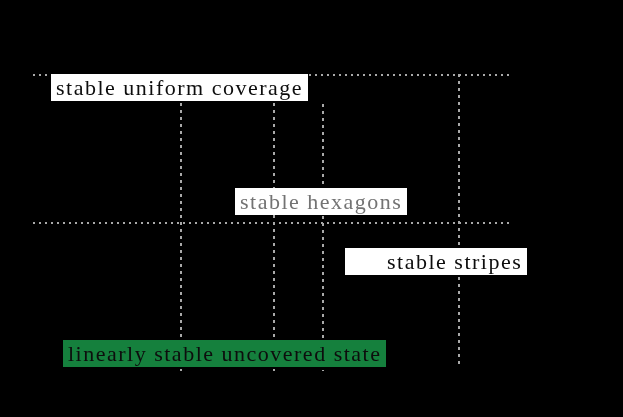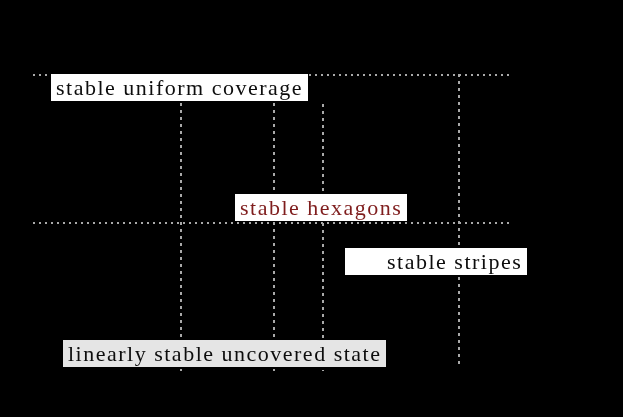--- a/index.html
+++ b/index.html
@@ -45,16 +45,16 @@
 <body>
 
 <div id="diagram" style="background: rgb(0, 0, 0); width: 623px; height: 417px;">
     <div class="hline" style="left: 33px; top: 74px; width: 479px;"></div>
     <div class="hline" style="left: 33px; top: 222px; width: 478px;"></div>
     <div class="vline" style="left: 180px; top: 75px; height: 296px;"></div>
     <div class="vline" style="left: 273px; top: 75px; height: 296px;"></div>
     <div class="vline" style="left: 322px; top: 104px; height: 267px;"></div>
     <div class="vline" style="left: 458px; top: 74px; height: 292px;"></div>
     <div class="region-label" style="left: 51px; top: 74px; background: rgb(255, 255, 255); color: rgb(13, 13, 13);">stable uniform coverage</div>
-    <div class="region-label" style="left: 235px; top: 194px; background: rgb(255, 255, 255); color: #7f1d1d;">stable hexagons</div>
+    <div class="region-label" style="left: 235px; top: 188px; background: rgb(255, 255, 255); color: #737373;">stable hexagons</div>
     <div class="region-label" style="left: 345px; top: 248px; background: rgb(255, 255, 255); color: rgb(13, 13, 13); padding-left: 42px;">stable stripes</div>
-    <div class="region-label" style="left: 63px; top: 340px; background: #e5e5e5; color: rgb(13, 13, 13);">linearly stable uncovered state</div>
+    <div class="region-label" style="left: 63px; top: 340px; background: #15803d; color: rgb(13, 13, 13);">linearly stable uncovered state</div>
   </div>
 
 </body></html>

